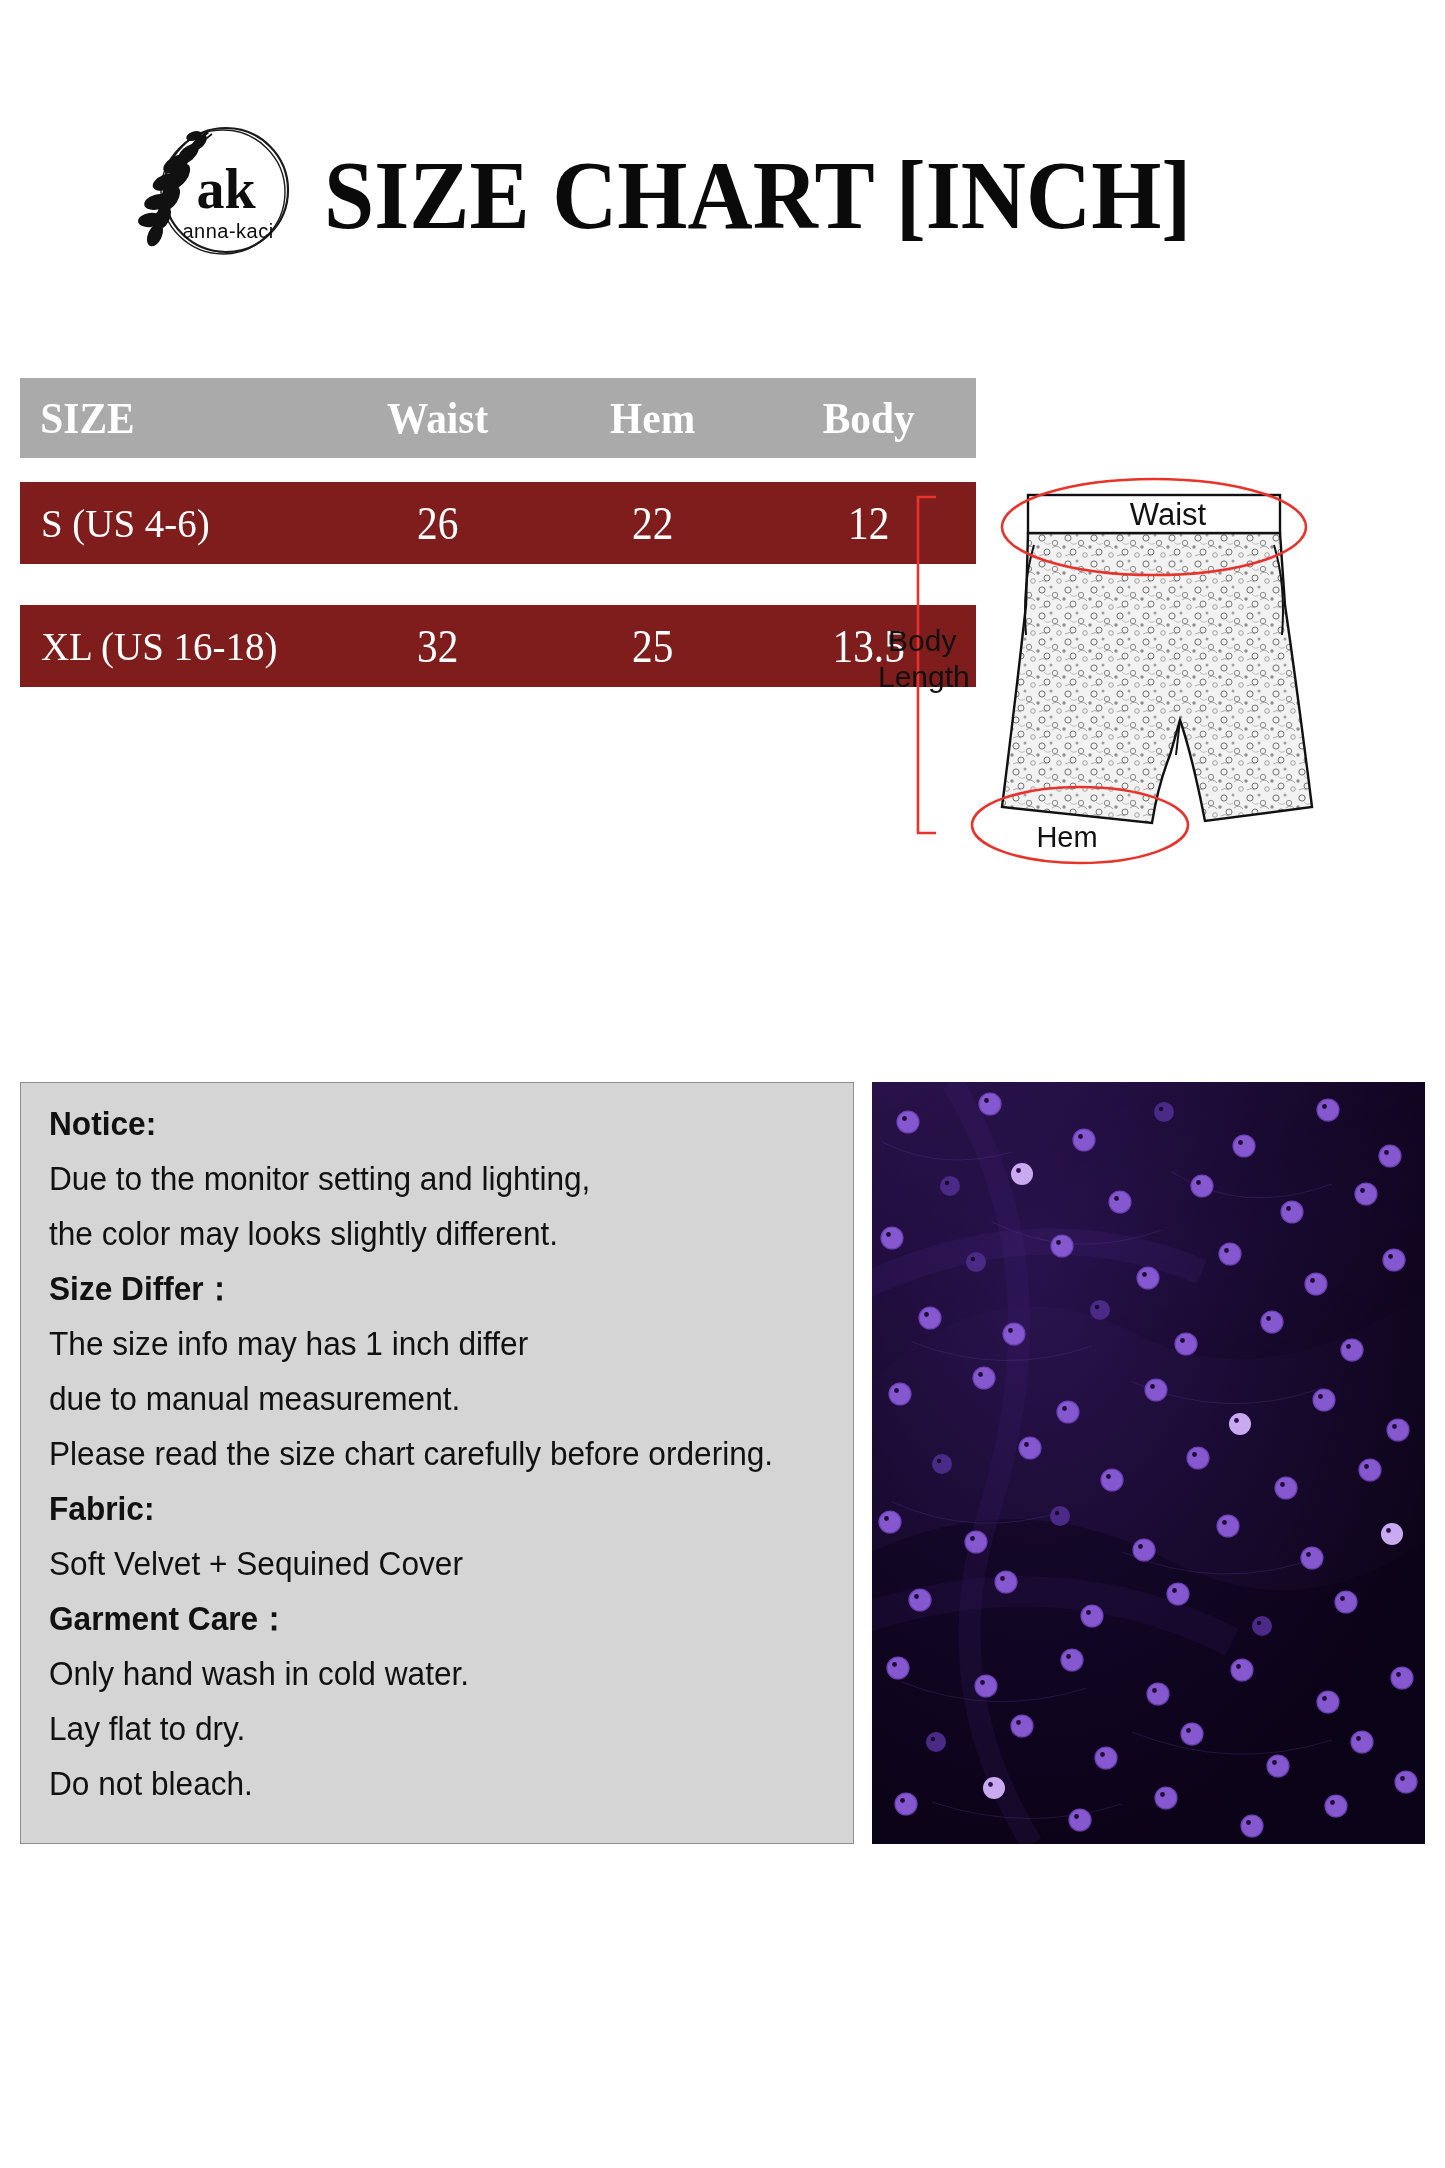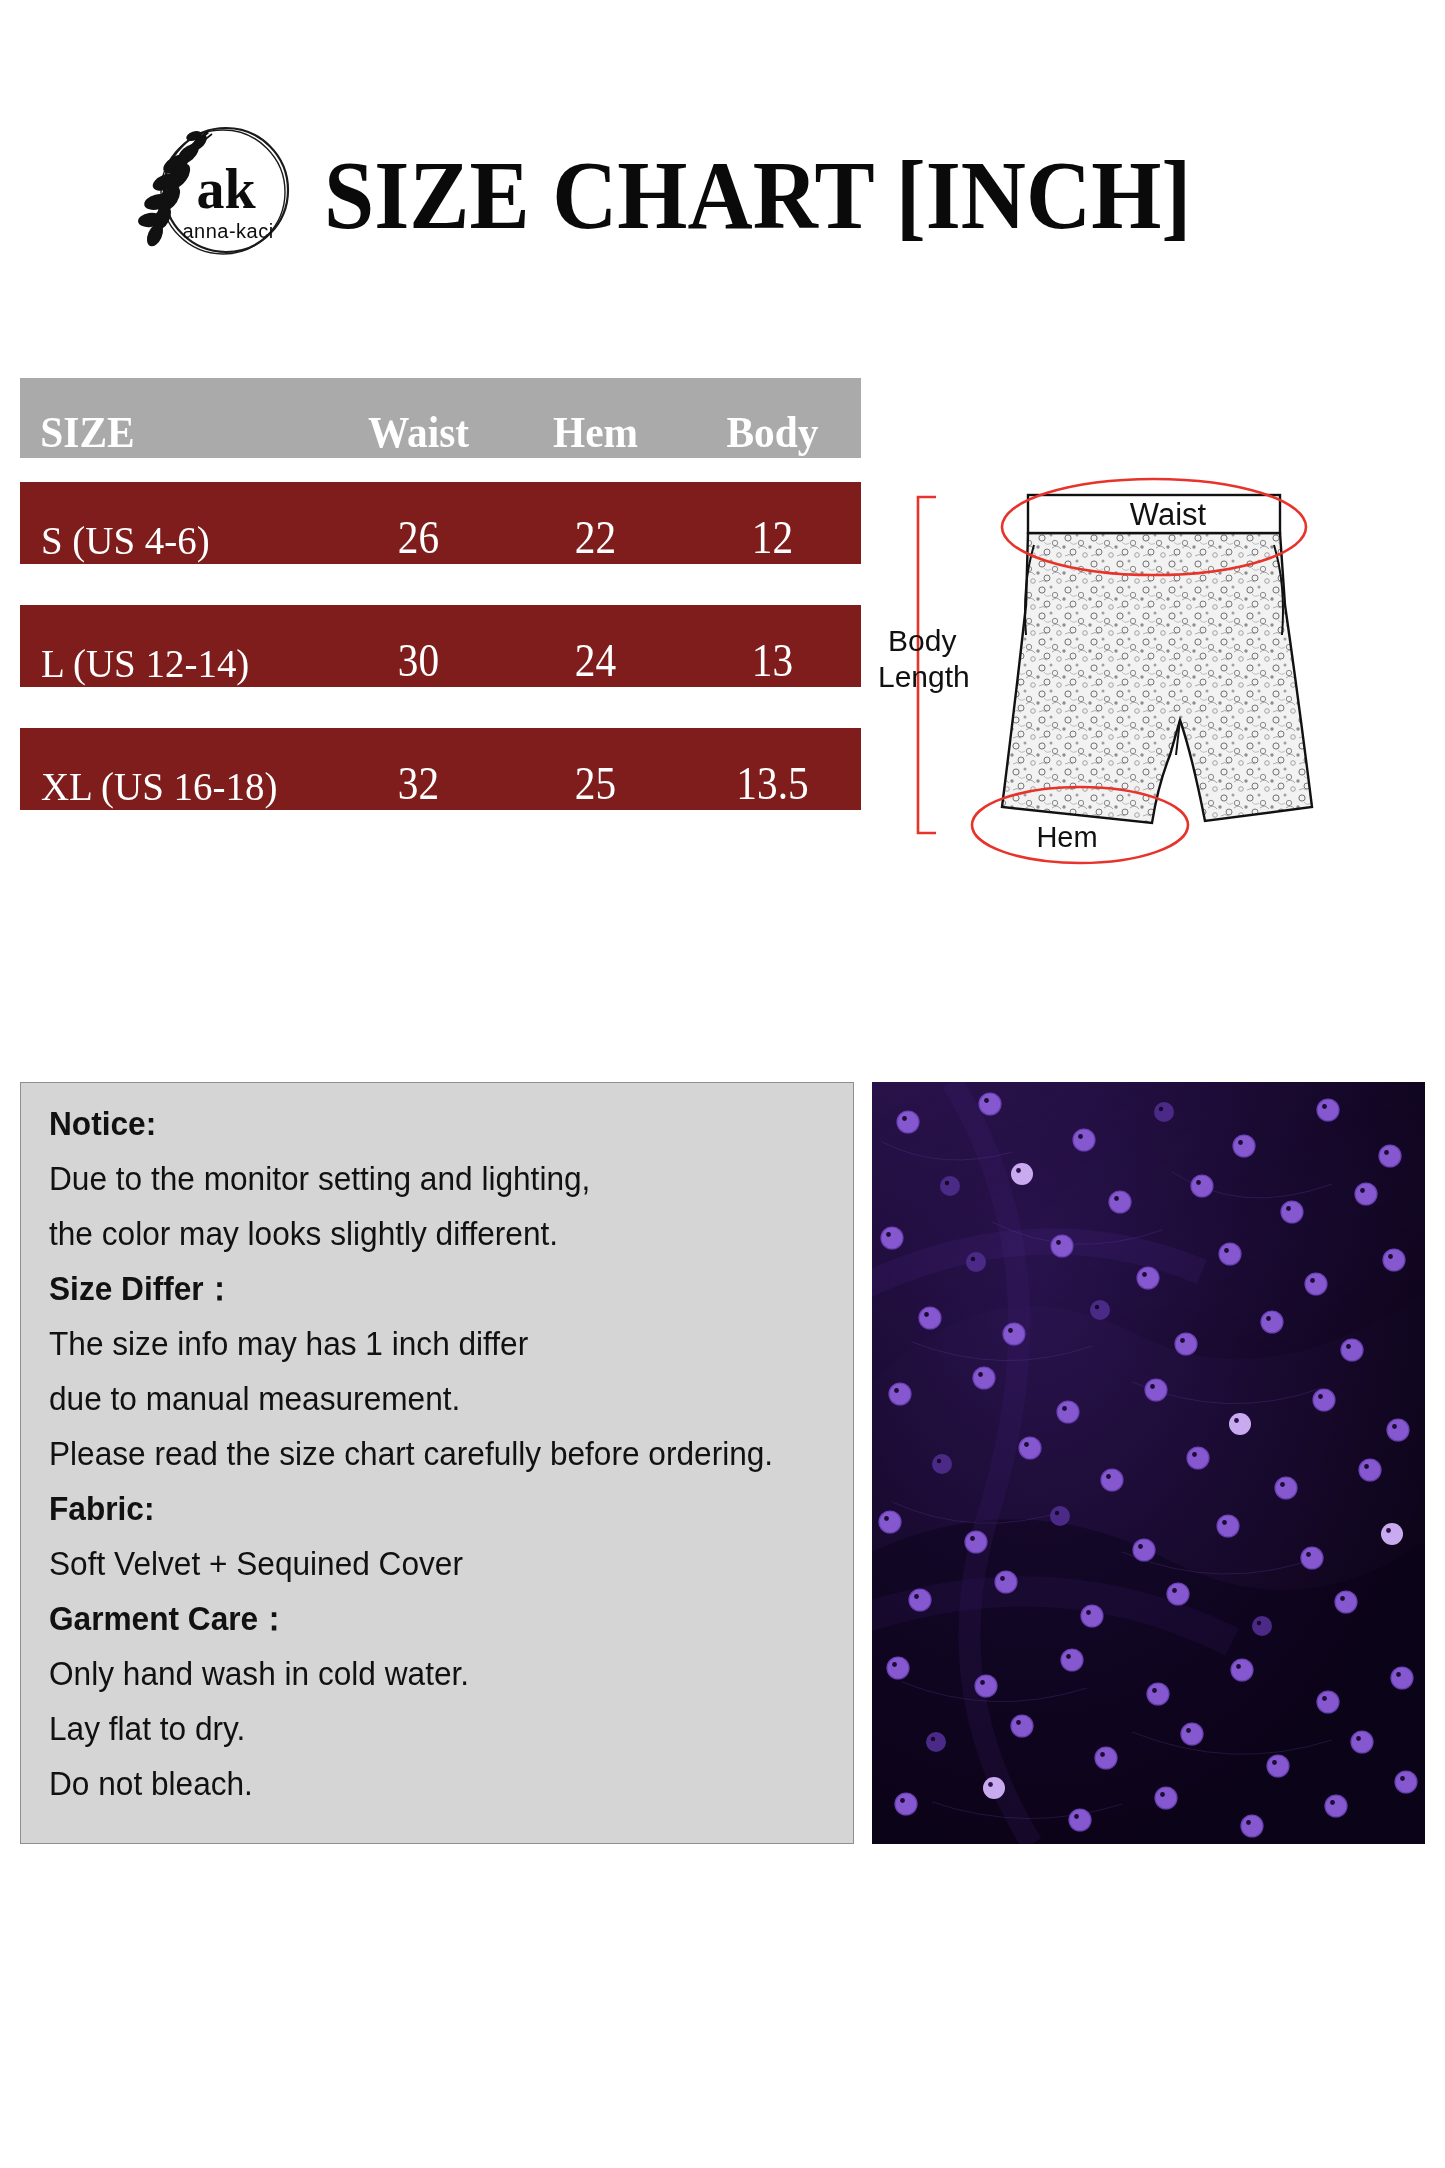--- a/index.html
+++ b/index.html
@@ -52,22 +52,22 @@
 
   
   .table-wrap {
     position: absolute;
     left: 20px;
     top: 378px;
     width: 843px;
   }
   .size-row {
     display: flex;
-    align-items: flex-end;
-    width: 841px;
+    align-items: center;
+    width: 956px;
     box-sizing: border-box;
   }
   .size-row.head {
     background: #aaaaab;
     height: 80px;
     margin-bottom: 24px;
   }
   .size-row.body {
     background: #7f1d1d;
     height: 82px;
@@ -197,26 +197,20 @@
   </div>
 
   <div class="size-row body">
     <div class="cell c-size">S (US 4-6)</div>
     <div class="cell c-num">26</div>
     <div class="cell c-num">22</div>
     <div class="cell c-num">12</div>
   </div>
 
 
-  <div class="size-row body">
-    <div class="cell c-size">L (US 12-14)</div>
-    <div class="cell c-num">30</div>
-    <div class="cell c-num">24</div>
-    <div class="cell c-num">13</div>
-  </div>
 
   <div class="size-row body">
     <div class="cell c-size">XL (US 16-18)</div>
     <div class="cell c-num">32</div>
     <div class="cell c-num">25</div>
     <div class="cell c-num">13.5</div>
   </div>
 
 </div>
 

